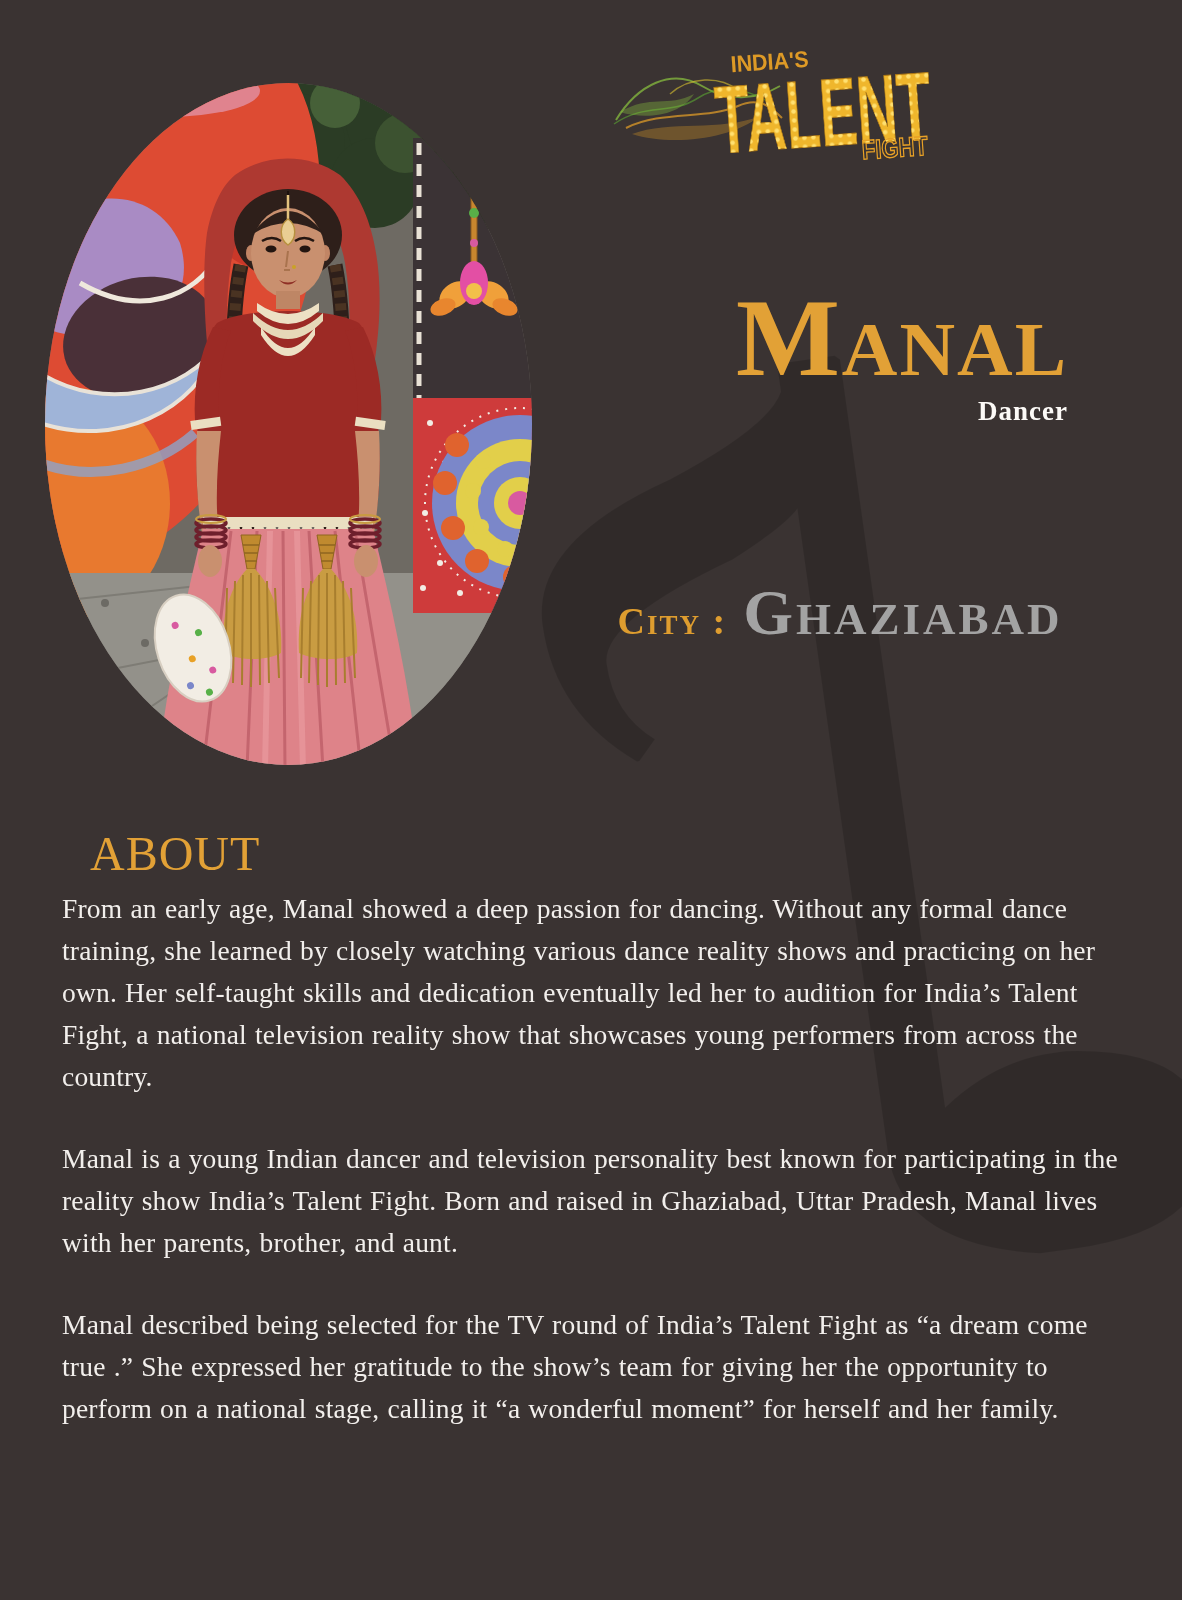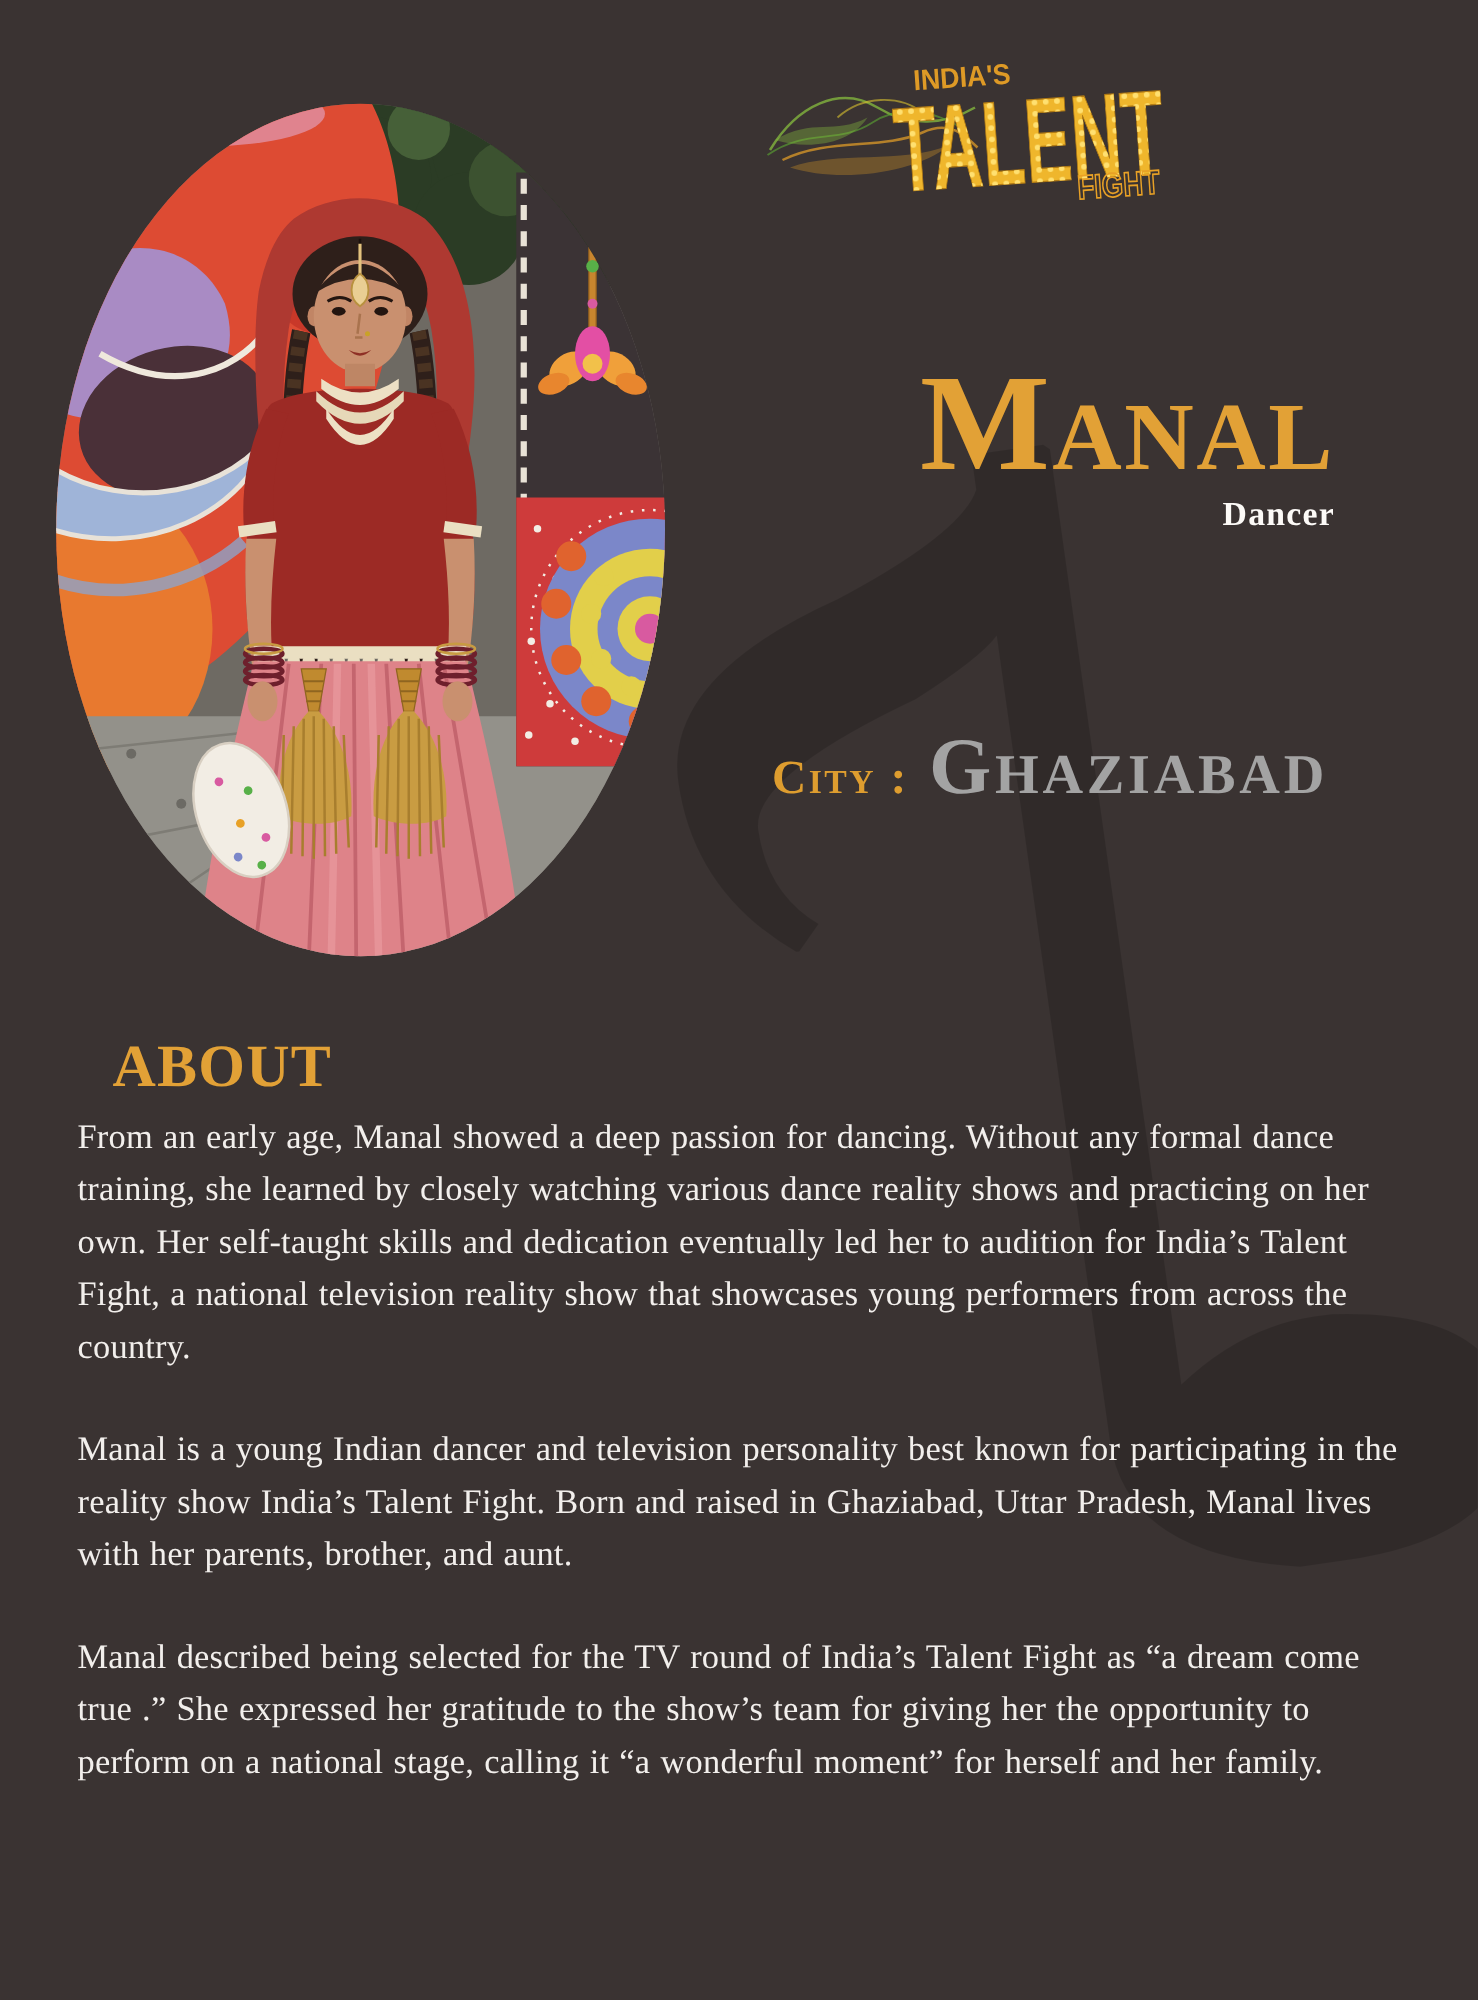--- a/index.html
+++ b/index.html
@@ -34,21 +34,21 @@
   .city-label{
     font-variant:small-caps;font-weight:bold;
     font-size:38px;color:#DE9D2F;letter-spacing:2px;text-align:center;
   }
   .city-value{
     font-variant:small-caps;font-weight:bold;
     font-size:64px;color:#a3a3a3;letter-spacing:3px;margin-left:12px;
   }
   .about-heading{
     position:absolute;left:90px;top:826px;z-index:2;
-    font-size:48px;font-weight:bold;color:#E2A136;
+    font-size:48px;font-weight:normal;color:#E2A136;
     letter-spacing:1px;margin:0;
   }
   .about-body{position:absolute;left:62px;top:888px;width:1068px;z-index:2;}
   .about-body p{
     margin:0 0 40px 0;
     font-size:27.5px;line-height:42px;
     color:#F2EFEC;letter-spacing:0.2px;word-spacing:1px;
   }
 </style>
 </head>

